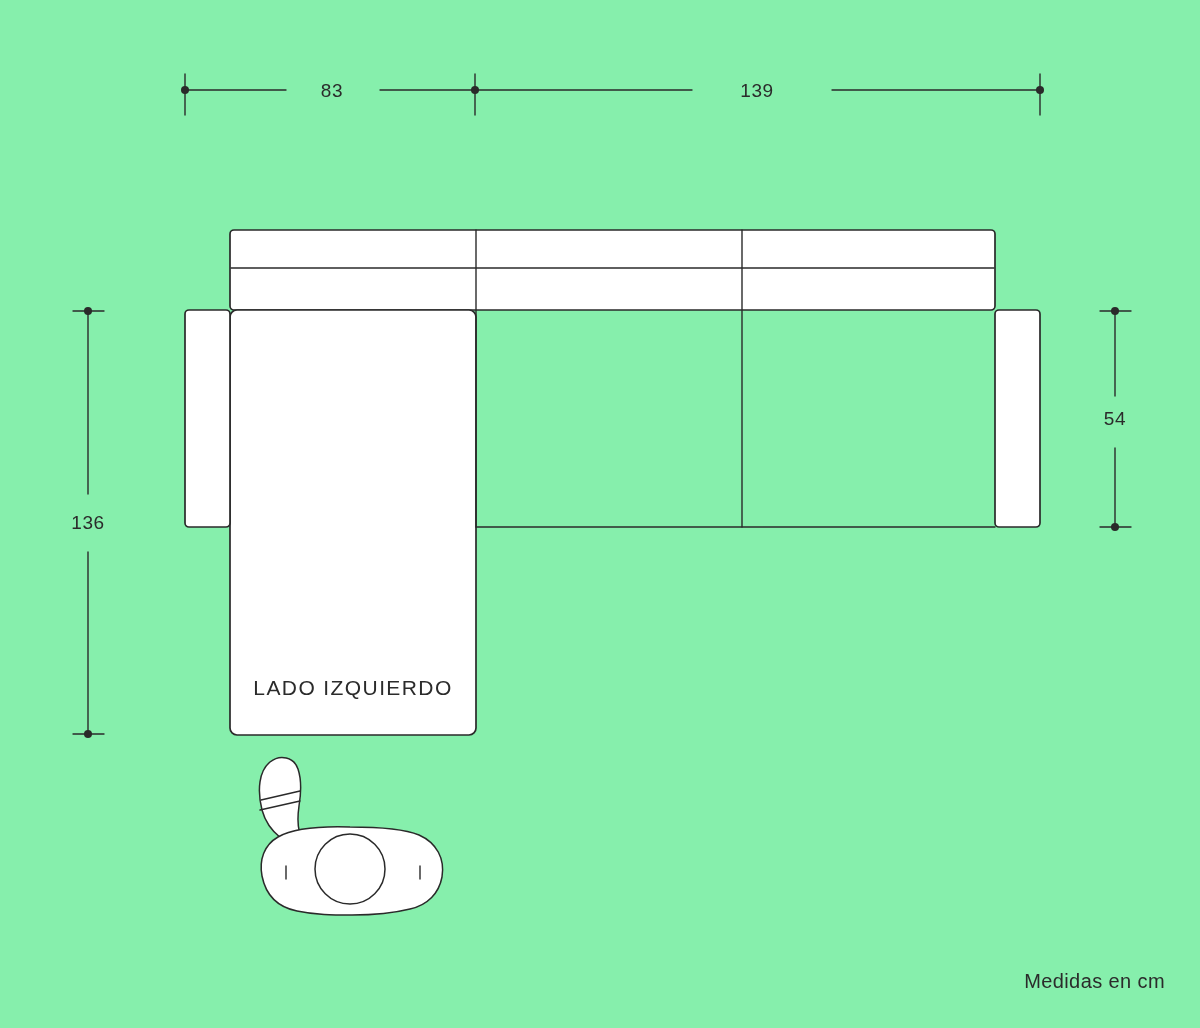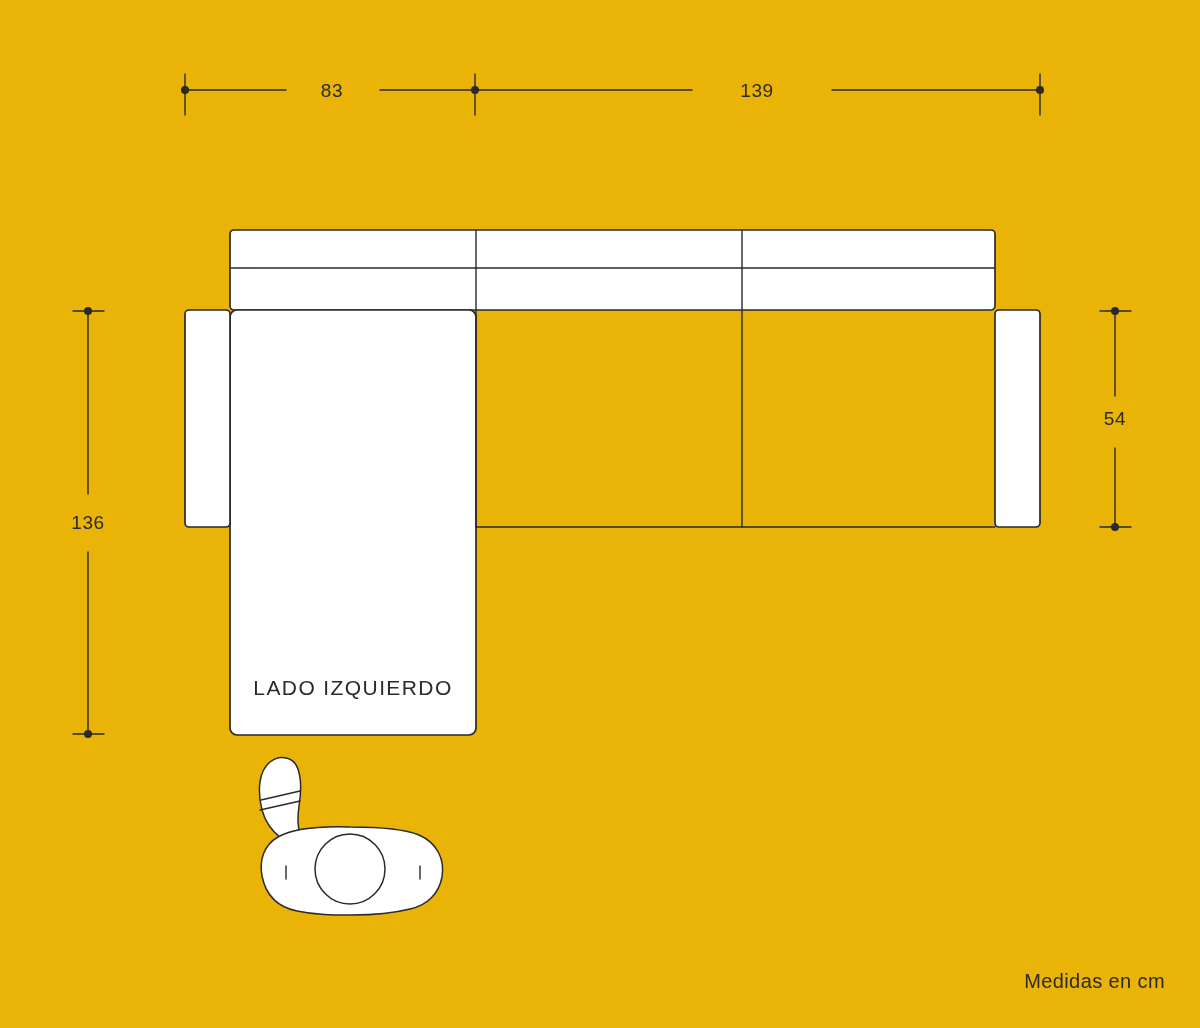--- a/index.html
+++ b/index.html
@@ -4,21 +4,21 @@
 <style>
   html, body {
     margin: 0;
     padding: 0;
     background: #ffffff;
   }
   .stage {
     position: relative;
     width: 1200px;
     height: 1028px;
-    background: #eab308;
+    background: #86efac;
     font-family: "Liberation Sans", "DejaVu Sans", sans-serif;
     overflow: hidden;
   }
   svg { display: block; }
   text {
     fill: #2b2b2b;
     font-family: "Liberation Sans", "DejaVu Sans", sans-serif;
   }
   .dim-label   { font-size: 19px; letter-spacing: 0.6px; }
   .chaise-label{ font-size: 21px; letter-spacing: 1.4px; }

